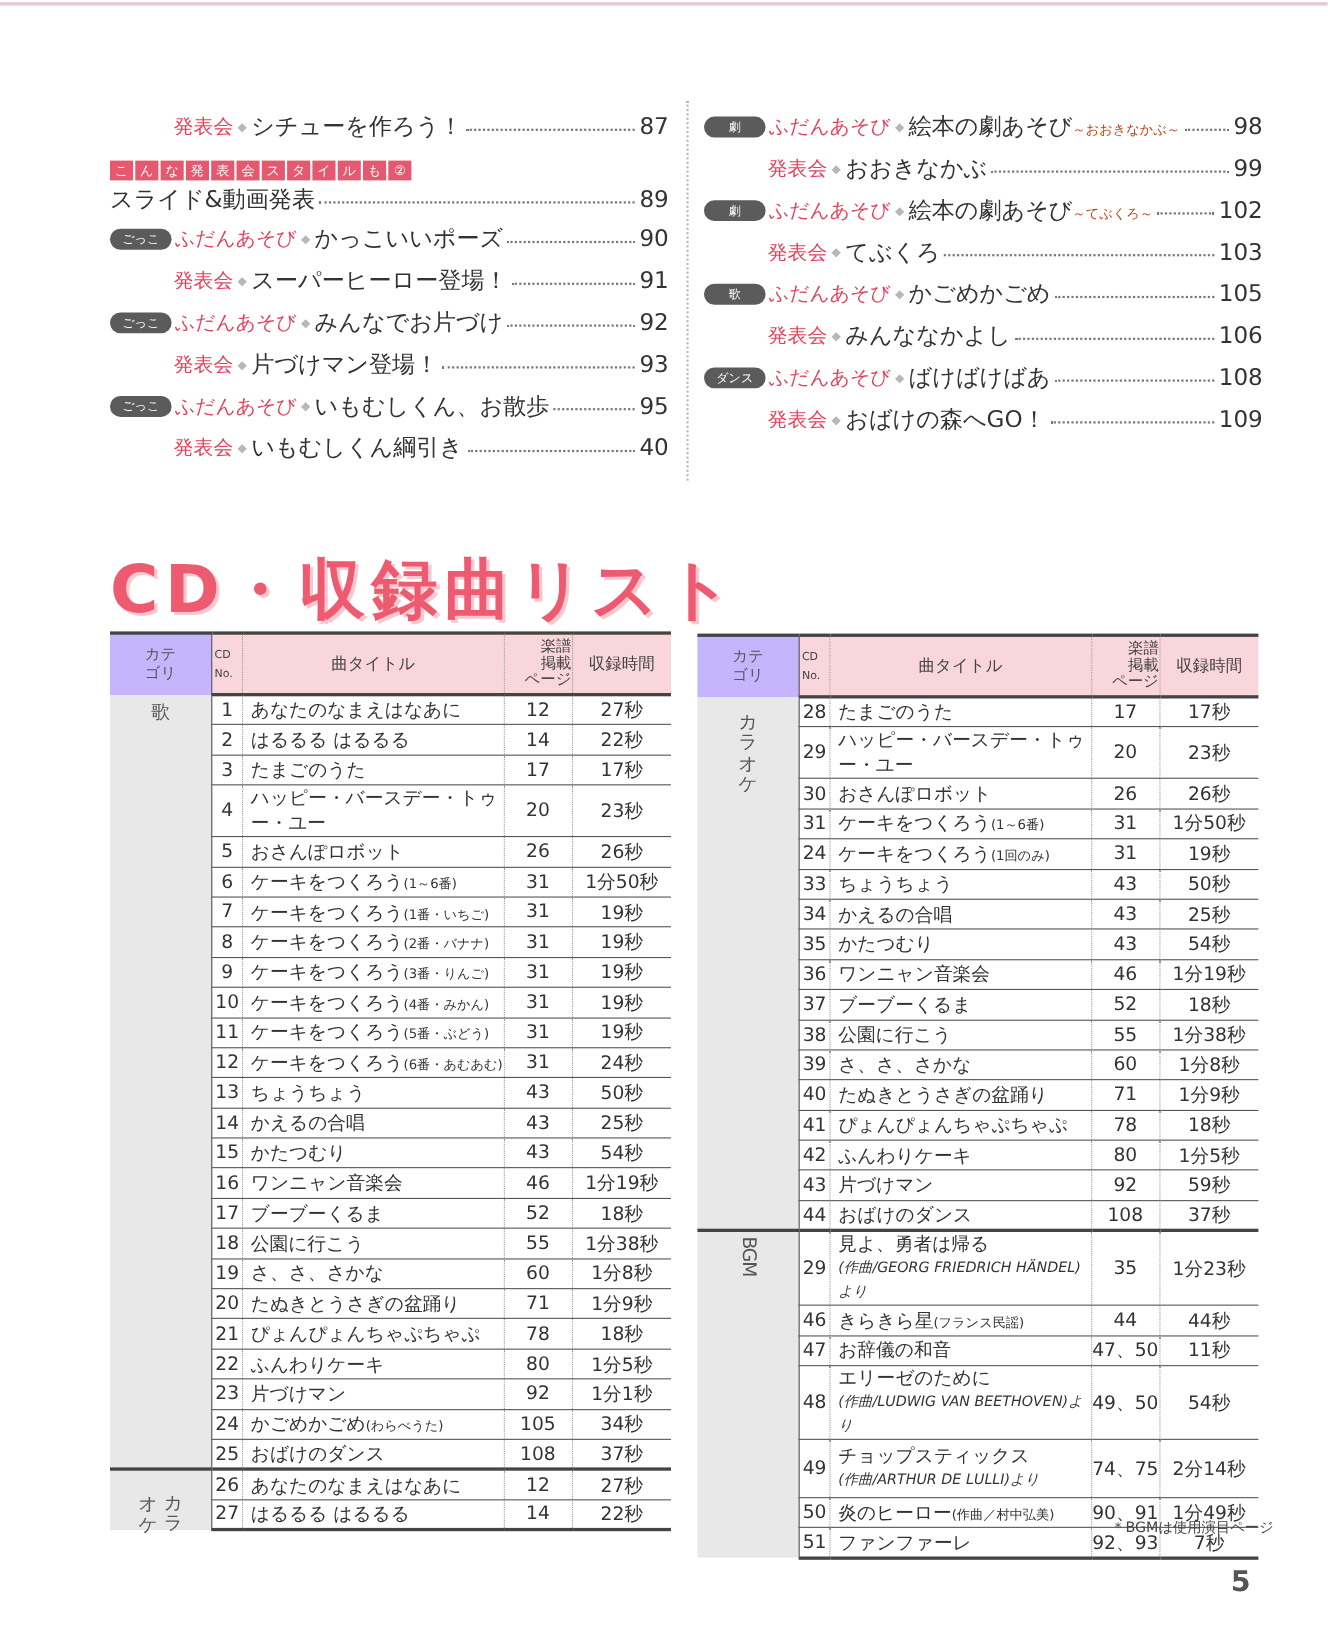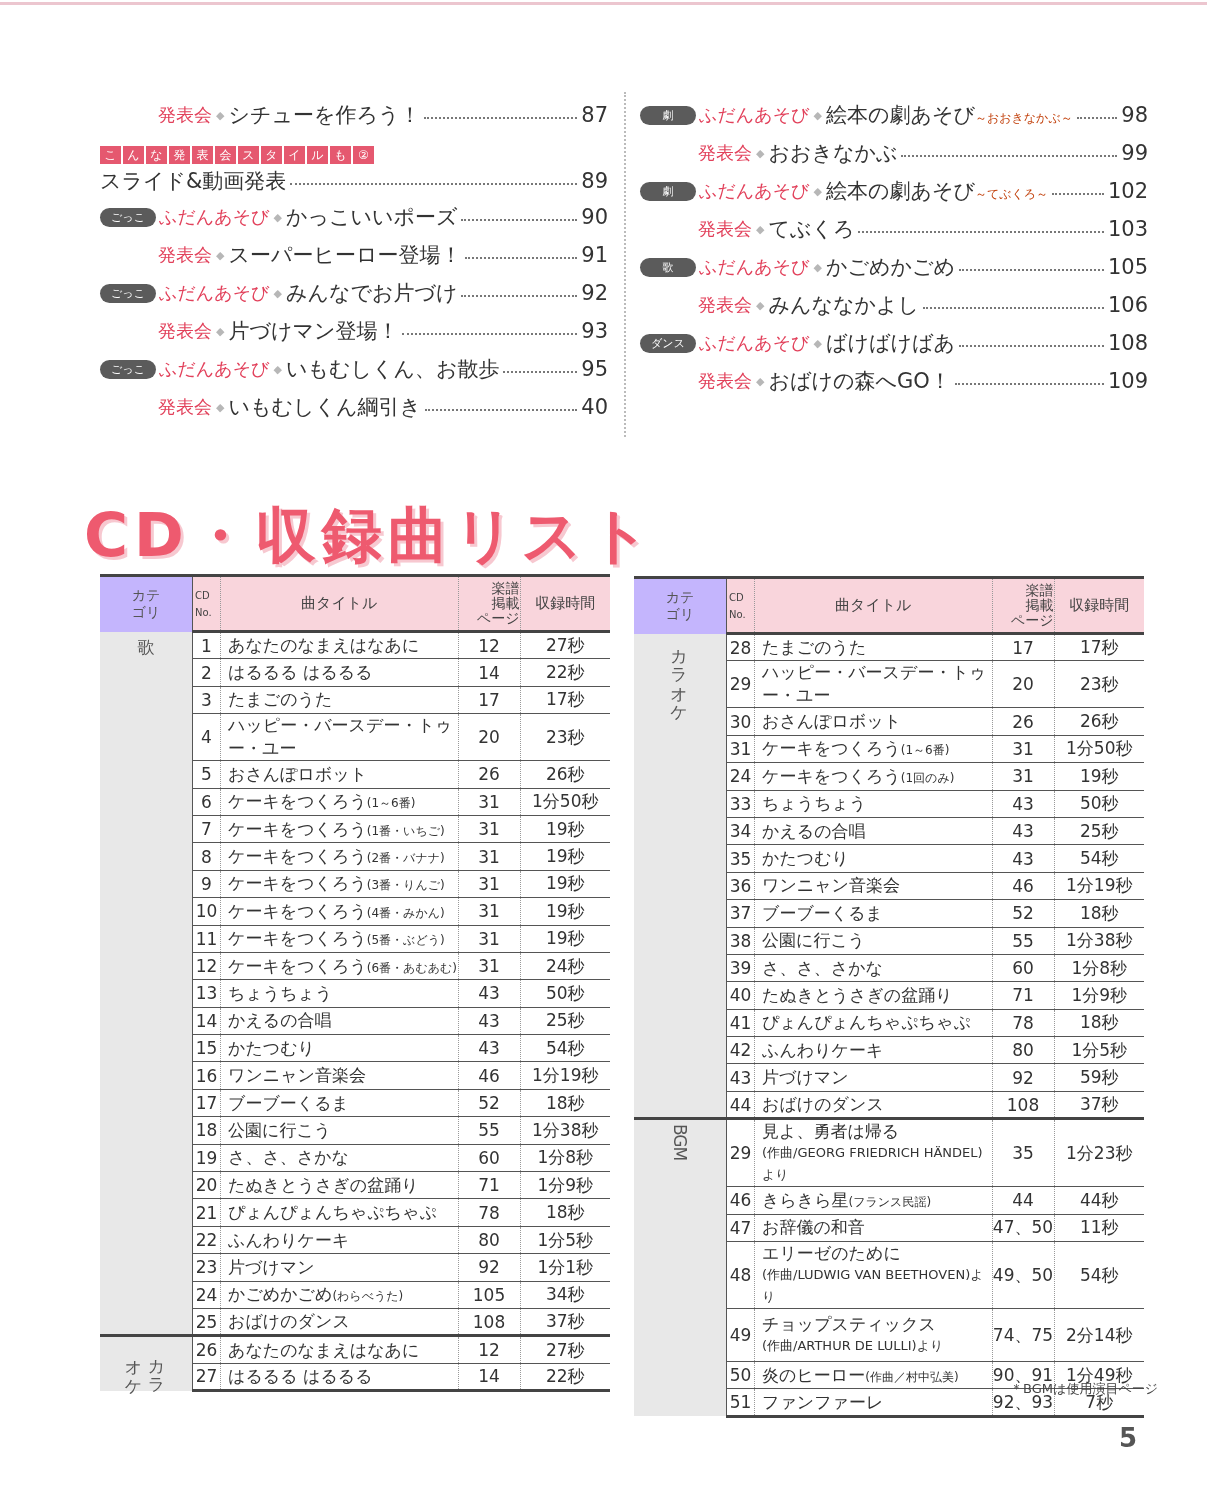--- a/index.html
+++ b/index.html
@@ -20,41 +20,41 @@
   .diamond { color: #b7b7b7; font-size: 11px; margin: 0 4px; flex: none; }
   .ttl { font-size: 21px; color: #333; flex: none; }
   .ttl-small { font-size: 12px; color: #c2410c; flex: none; margin-top: 6px; }
   .dots { flex: 1; border-bottom: 2px dotted #777; margin: 0 4px; transform: translateY(3px); min-width: 10px; }
   .pg { font-size: 21px; color: #333; flex: none; }
   .series-label { display: flex; gap: 2px; height: 18px; margin-top: 6px; }
   .series-label span { display: inline-block; width: 21px; height: 18px; background: #e5586f; color: #fff; font-size: 12px; line-height: 18px; text-align: center; }
   .toc-row.plain .ttl { font-size: 21px; }
 
   
-  .cd-title { position: absolute; left: 84px; top: 496px; font-size: 60px; font-weight: bold; color: #ee5a6f; letter-spacing: 6px; text-shadow: 3px 3px 0 #f7c8d0; font-family: "DejaVu Sans", sans-serif; }
+  .cd-title { position: absolute; left: 100px; top: 496px; font-size: 60px; font-weight: bold; color: #ee5a6f; letter-spacing: 6px; text-shadow: 3px 3px 0 #f7c8d0; font-family: "DejaVu Sans", sans-serif; }
 
   
   .tbl { position: absolute; border-collapse: collapse; font-size: 17px; color: #333; }
   .tbl-left { left: 100px; top: 574px; width: 510px; }
   .tbl-right { left: 634px; top: 576px; width: 510px; }
   .tbl th { background: #f9d5dc; font-weight: normal; font-size: 15px; color: #444; height: 56px; border-top: 3px solid #444; border-bottom: 3px solid #444; }
   .tbl td { height: 27.4px; border-bottom: 1.5px solid #555; padding: 0; }
   .tbl .c-cat { width: 32px; background: #e8e8e8; text-align: center; vertical-align: top; border-right: 1.5px solid #555; font-size: 17px; color: #555; padding-top: 4px; border-bottom: none; }
   .tbl th.c-cat { background: #c4b5fd; vertical-align: middle; padding-top: 0; font-size: 14px; line-height: 17px; }
   .tbl .c-no { width: 28px; text-align: center; border-right: 1px dotted #999; font-size: 17px; }
   .tbl th.c-no { font-size: 10px; line-height: 17px; text-align: left; padding-left: 2px; }
   .tbl .c-title { padding-left: 7px; text-align: left; border-right: 1px dotted #999; }
   .tbl th.c-title { text-align: center; padding-left: 0; }
   .tbl .c-page { width: 62px; text-align: center; border-right: 1px dotted #999; }
   .tbl th.c-page { font-size: 14px; line-height: 15px; text-align: right; }
   .tbl .c-time { width: 90px; text-align: center; }
   .tbl .sub { font-size: 12px; }
   .tbl .two-line td { height: 53px; }
   .tbl .two-line .c-title { line-height: 22px; }
-  .tbl .two-line .line2 { font-size: 13px; display: block; }
+  .tbl .two-line .line2 { font-size: 13px; display: block; font-style: italic; }
   .tbl .cat-top { border-top: 3px solid #444; }
   .tbl tr.last td { border-bottom: 3px solid #444; }
   .vert { display: block; writing-mode: vertical-rl; margin: 0 auto; letter-spacing: -1px; }
   .note { position: absolute; right: 49px; top: 1380px; font-size: 13px; color: #444; }
   .page-num { position: absolute; right: 70px; top: 1423px; font-size: 26px; font-weight: bold; color: #555; }
 </style>
 </head>
 <body>
 
 <div class="topline"></div>

